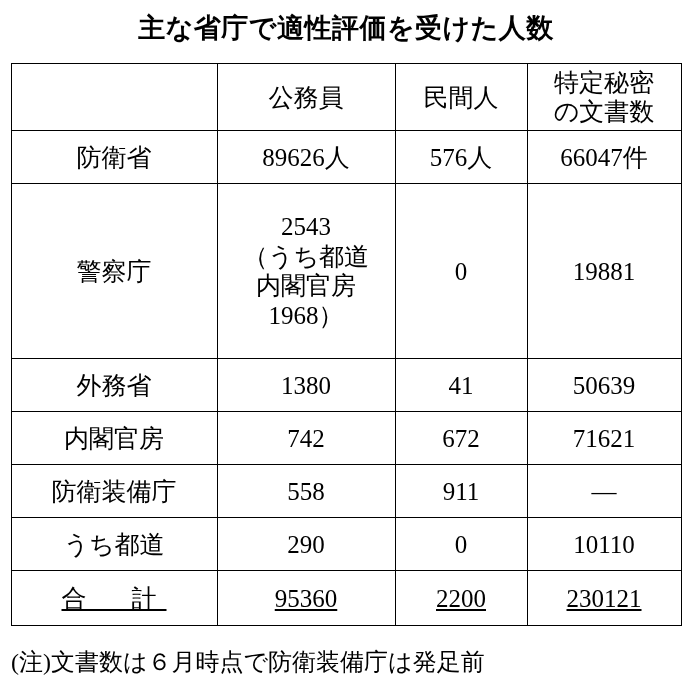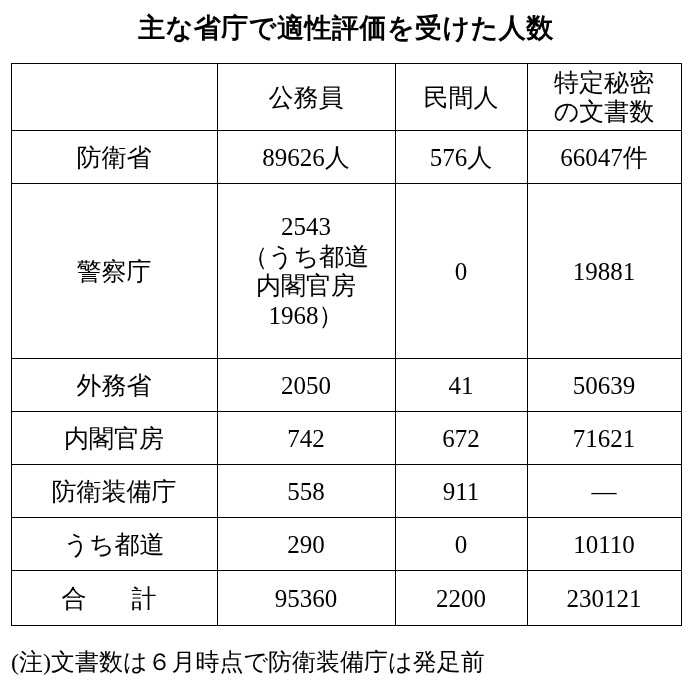--- a/index.html
+++ b/index.html
@@ -61,20 +61,21 @@
   }
   .row-normal td { height: 48px; }
   .row-tall td { height: 170px; }
   .cell-multiline {
     line-height: 1.22;
     font-size: 25px;
   }
   .total-row td {
     border-top: 3px solid #000000;
     height: 50px;
+    text-decoration: underline;
   }
   .total-label {
     letter-spacing: 10px;
     padding-left: 10px;
   }
   .note {
     margin: 12px auto 0 auto;
     width: 670px;
     font-size: 24px;
     text-align: left;
@@ -124,21 +125,21 @@
           <div>（うち都道</div>
           <div>内閣官房</div>
           <div>1968）</div>
         </td>
         <td>0</td>
         <td>19881</td>
       </tr>
 
       <tr class="row-normal">
         <td>外務省</td>
-        <td>2050</td>
+        <td>1380</td>
         <td>41</td>
         <td>50639</td>
       </tr>
 
       <tr class="row-normal">
         <td>内閣官房</td>
         <td>742</td>
         <td>672</td>
         <td>71621</td>
       </tr>

